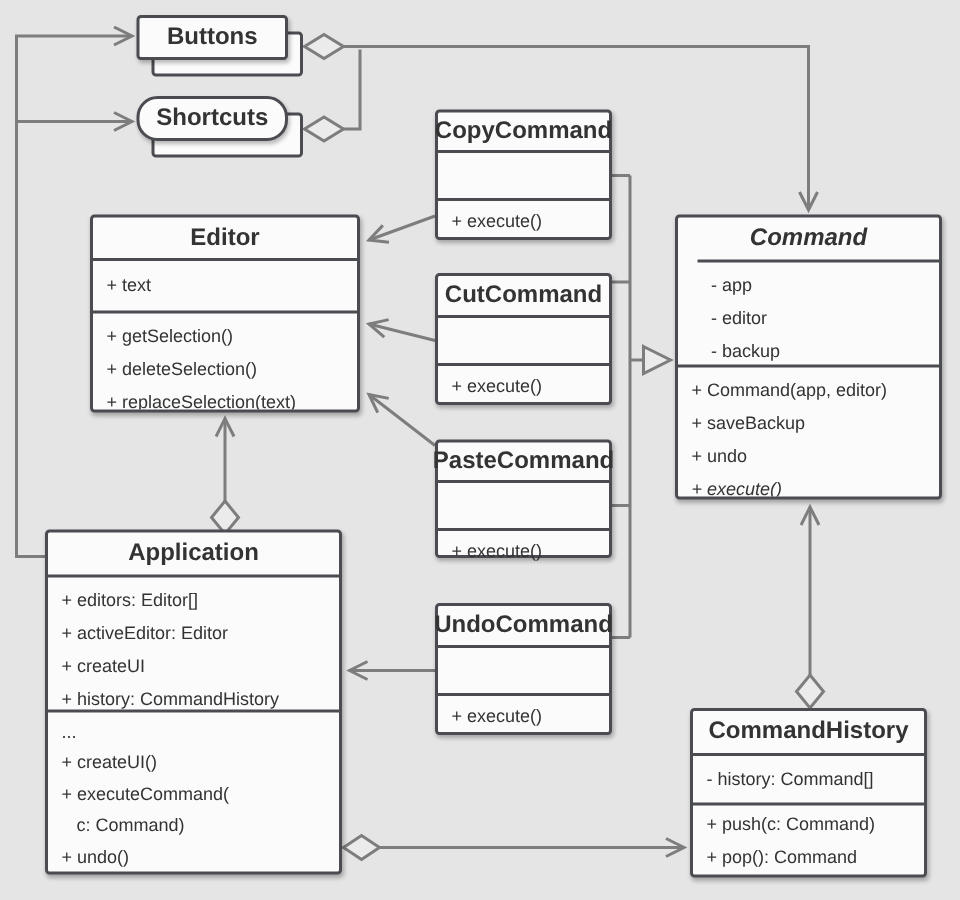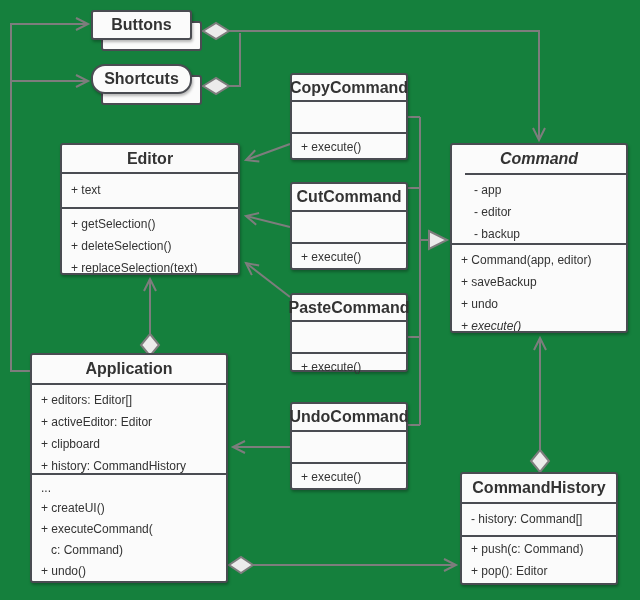--- a/index.html
+++ b/index.html
@@ -3,21 +3,21 @@
 <meta charset="utf-8">
 <style>
   html,body { margin:0; padding:0; }
   body {
     width:640px; height:600px;
     font-family:"Liberation Sans","DejaVu Sans",sans-serif;
     position:relative; overflow:hidden;
   }
   #stage {
     position:absolute; left:0; top:0; width:640px; height:600px;
-    background:#15803d;
+    background:#e5e5e5;
   }
   #wires { position:absolute; left:0; top:0; z-index:1; }
   .cls {
     position:absolute; box-sizing:border-box;
     background:#fbfbfb; border:2px solid #4a4c52; border-radius:3px;
     box-shadow:1px 2px 3px rgba(0,0,0,0.28);
     color:#333; z-index:2;
   }
   .cls .t {
     font-weight:700; font-size:16px; text-align:center;
@@ -172,36 +172,36 @@
       <div class="row">+ undo</div>
       <div class="row it">+ execute()</div>
     </div>
   </div>
 
   <div class="cls" style="left:30px; top:353px; width:198px; height:230px;">
     <div class="t" style="height:28px;">Application</div>
     <div class="sec" style="height:90px; padding-top:4px;">
       <div class="row">+ editors: Editor[]</div>
       <div class="row">+ activeEditor: Editor</div>
-      <div class="row">+ clipboard</div>
+      <div class="row">+ createUI</div>
       <div class="row">+ history: CommandHistory</div>
     </div>
     <div class="sec" style="height:108px; padding-top:3px;">
       <div class="row" style="line-height:20px;">...</div>
       <div class="row" style="line-height:21px;">+ createUI()</div>
       <div class="row" style="line-height:21px;">+ executeCommand(</div>
       <div class="row" style="line-height:21px;">   c: Command)</div>
       <div class="row" style="line-height:21px;">+ undo()</div>
     </div>
   </div>
 
   <div class="cls" style="left:460px; top:472px; width:158px; height:113px;">
     <div class="t" style="height:28px;">CommandHistory</div>
     <div class="sec" style="height:33px; padding-top:4px;">
       <div class="row">- history: Command[]</div>
     </div>
     <div class="sec" style="height:46px; padding-top:1px;">
       <div class="row">+ push(c: Command)</div>
-      <div class="row">+ pop(): Editor</div>
+      <div class="row">+ pop(): Command</div>
     </div>
   </div>
 
 </div>
 
 </body></html>

